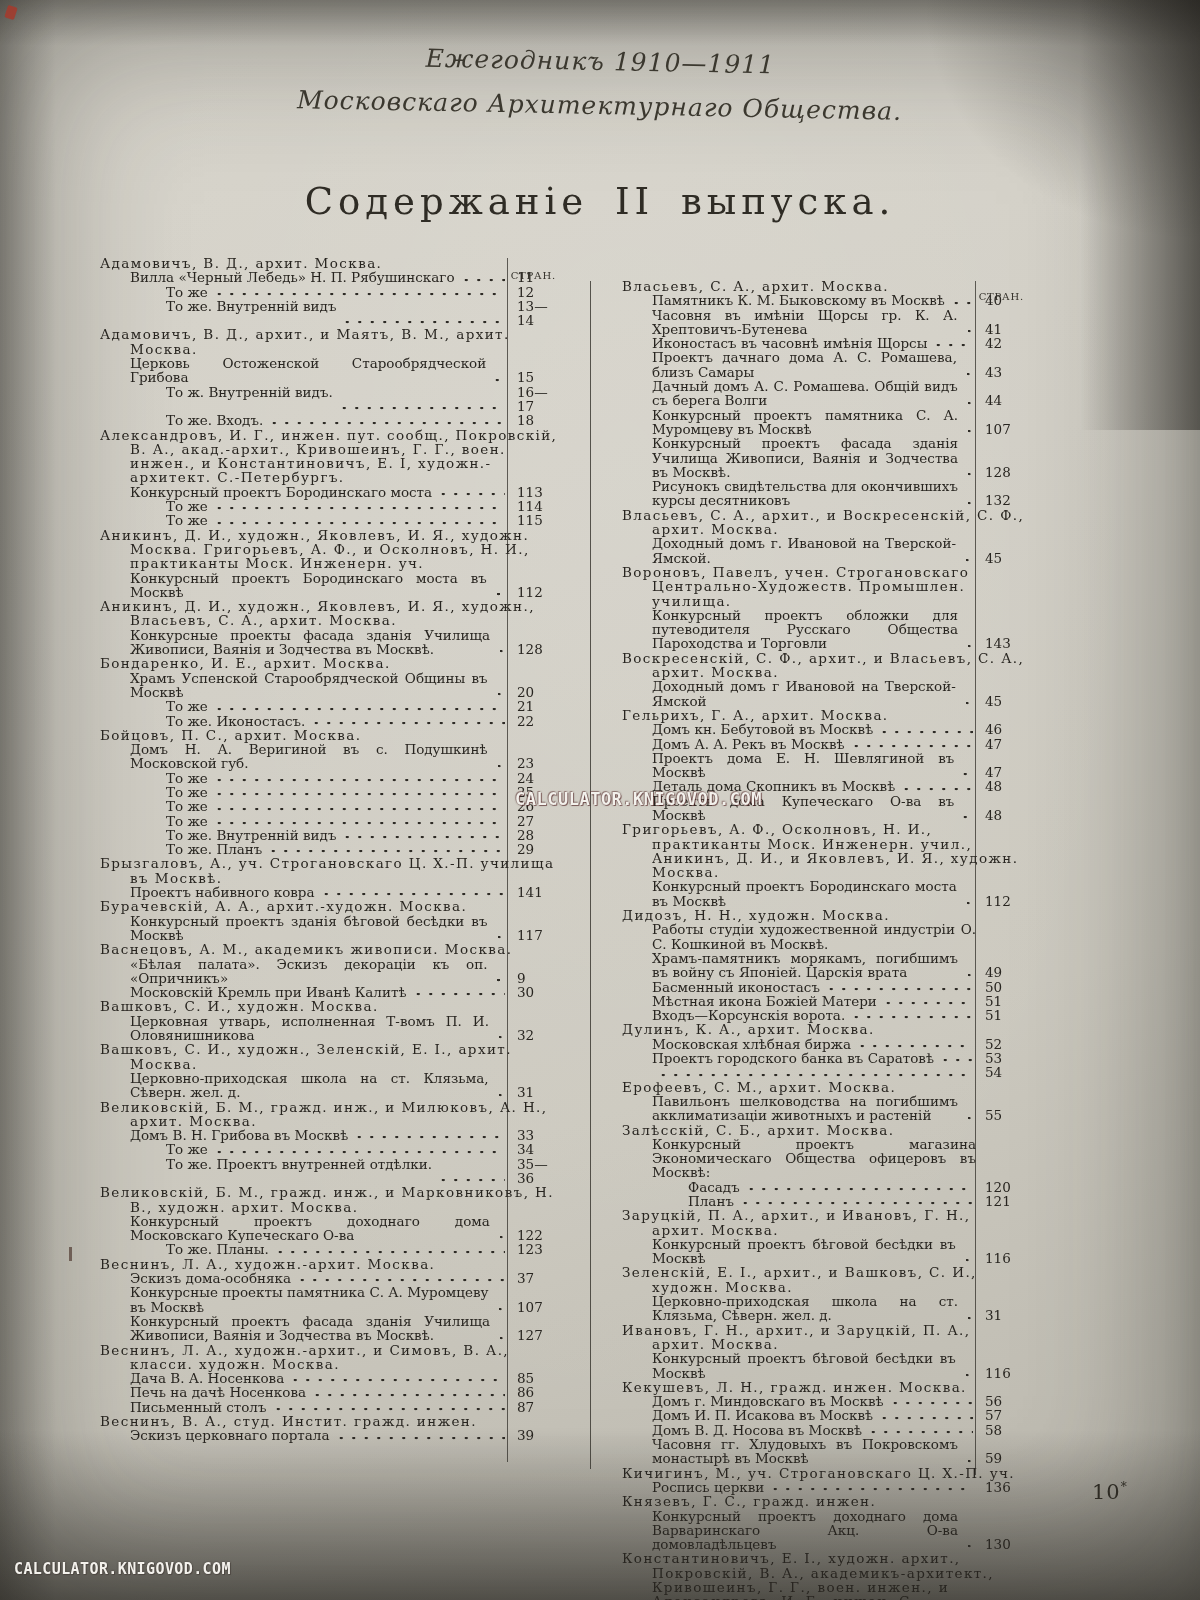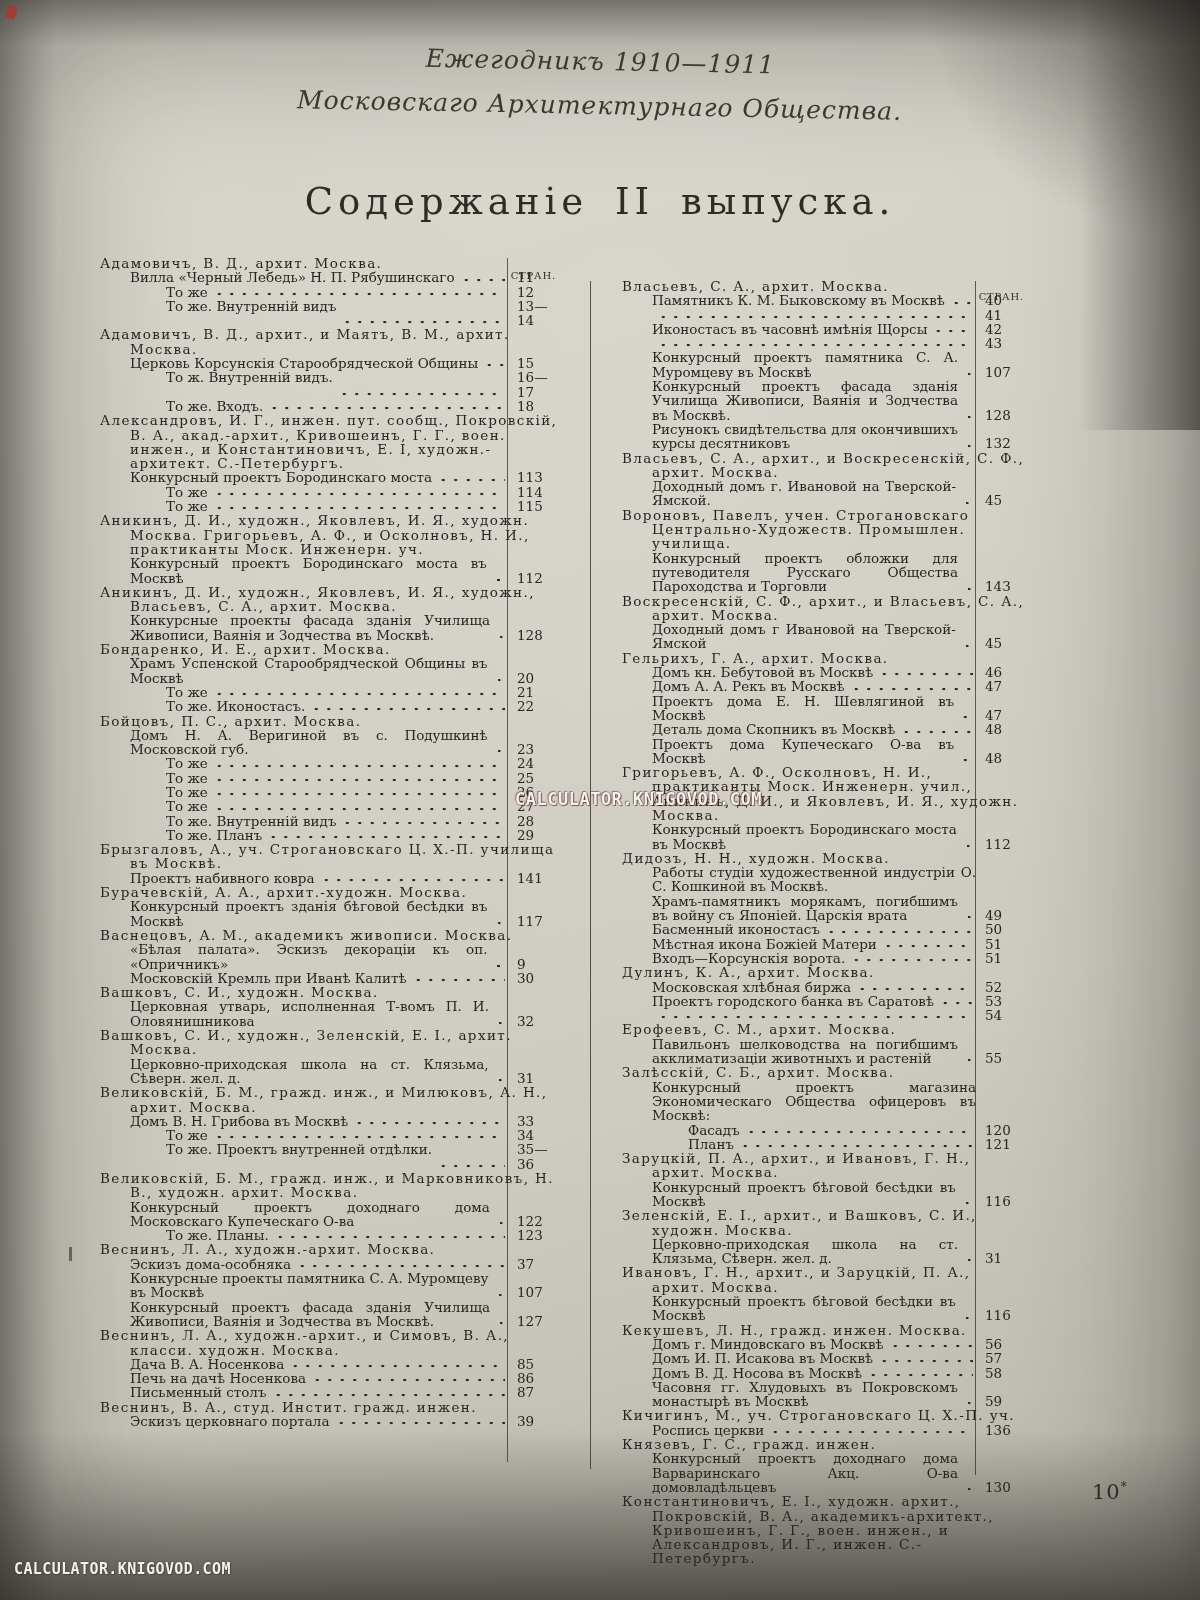--- a/index.html
+++ b/index.html
@@ -94,21 +94,21 @@
         </div>
         <div class="row deep">
           <span class="txt">То же. Внутренній видъ</span>
           <span class="lead"></span>
           <span class="num">13—14</span>
         </div>
       </div>
       <div class="entry">
         <div class="author">Адамовичъ, В. Д., архит., и Маятъ, В. М., архит. Москва.</div>
         <div class="row">
-          <span class="txt">Церковь Корсунскія Старообрядческой Общины</span>
+          <span class="txt">Церковь Остоженской Старообрядческой Грибова</span>
           <span class="lead"></span>
           <span class="num">15</span>
         </div>
         <div class="row deep">
           <span class="txt">То ж. Внутренній видъ.</span>
           <span class="lead"></span>
           <span class="num">16—17</span>
         </div>
         <div class="row deep">
           <span class="txt">То же. Входъ.</span>
@@ -333,31 +333,38 @@
   <div class="col" id="col-right">
     <span class="stran">СТРАН.</span>
   <div class="entry">
         <div class="author">Власьевъ, С. А., архит. Москва.</div>
         <div class="row">
           <span class="txt">Памятникъ К. М. Быковскому въ Москвѣ</span>
           <span class="lead"></span>
           <span class="num">40</span>
         </div>
         <div class="row">
+          <span class="txt">Часовня въ имѣніи Щорсы гр. К. А. Хрептовичъ-Бутенева</span>
           <span class="lead"></span>
           <span class="num">41</span>
         </div>
         <div class="row">
           <span class="txt">Иконостасъ въ часовнѣ имѣнія Щорсы</span>
           <span class="lead"></span>
           <span class="num">42</span>
         </div>
         <div class="row">
+          <span class="txt">Проектъ дачнаго дома А. С. Ромашева, близъ Самары</span>
           <span class="lead"></span>
           <span class="num">43</span>
+        </div>
+        <div class="row">
+          <span class="txt">Дачный домъ А. С. Ромашева. Общій видъ съ берега Волги</span>
+          <span class="lead"></span>
+          <span class="num">44</span>
         </div>
         <div class="row">
           <span class="txt">Конкурсный проектъ памятника С. А. Муромцеву въ Москвѣ</span>
           <span class="lead"></span>
           <span class="num">107</span>
         </div>
         <div class="row">
           <span class="txt">Конкурсный проектъ фасада зданія Училища Живописи, Ваянія и Зодчества въ Москвѣ.</span>
           <span class="lead"></span>
           <span class="num">128</span>

